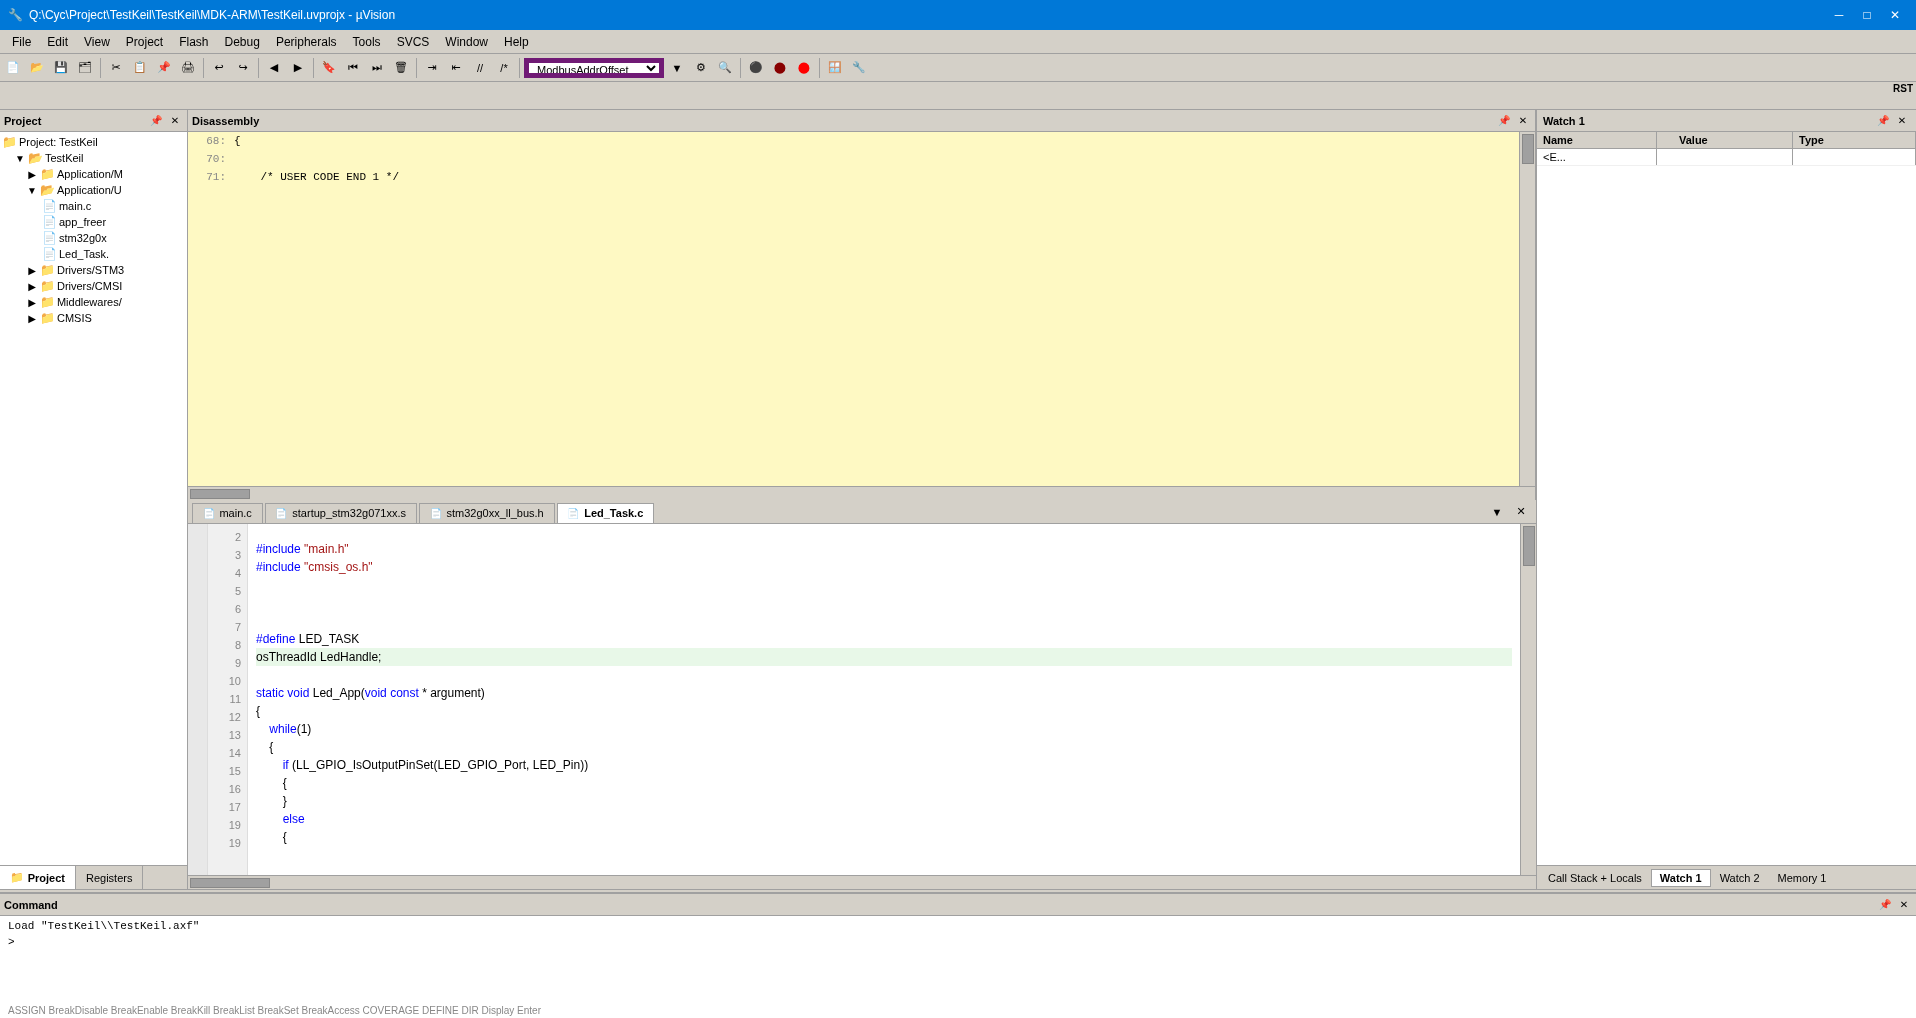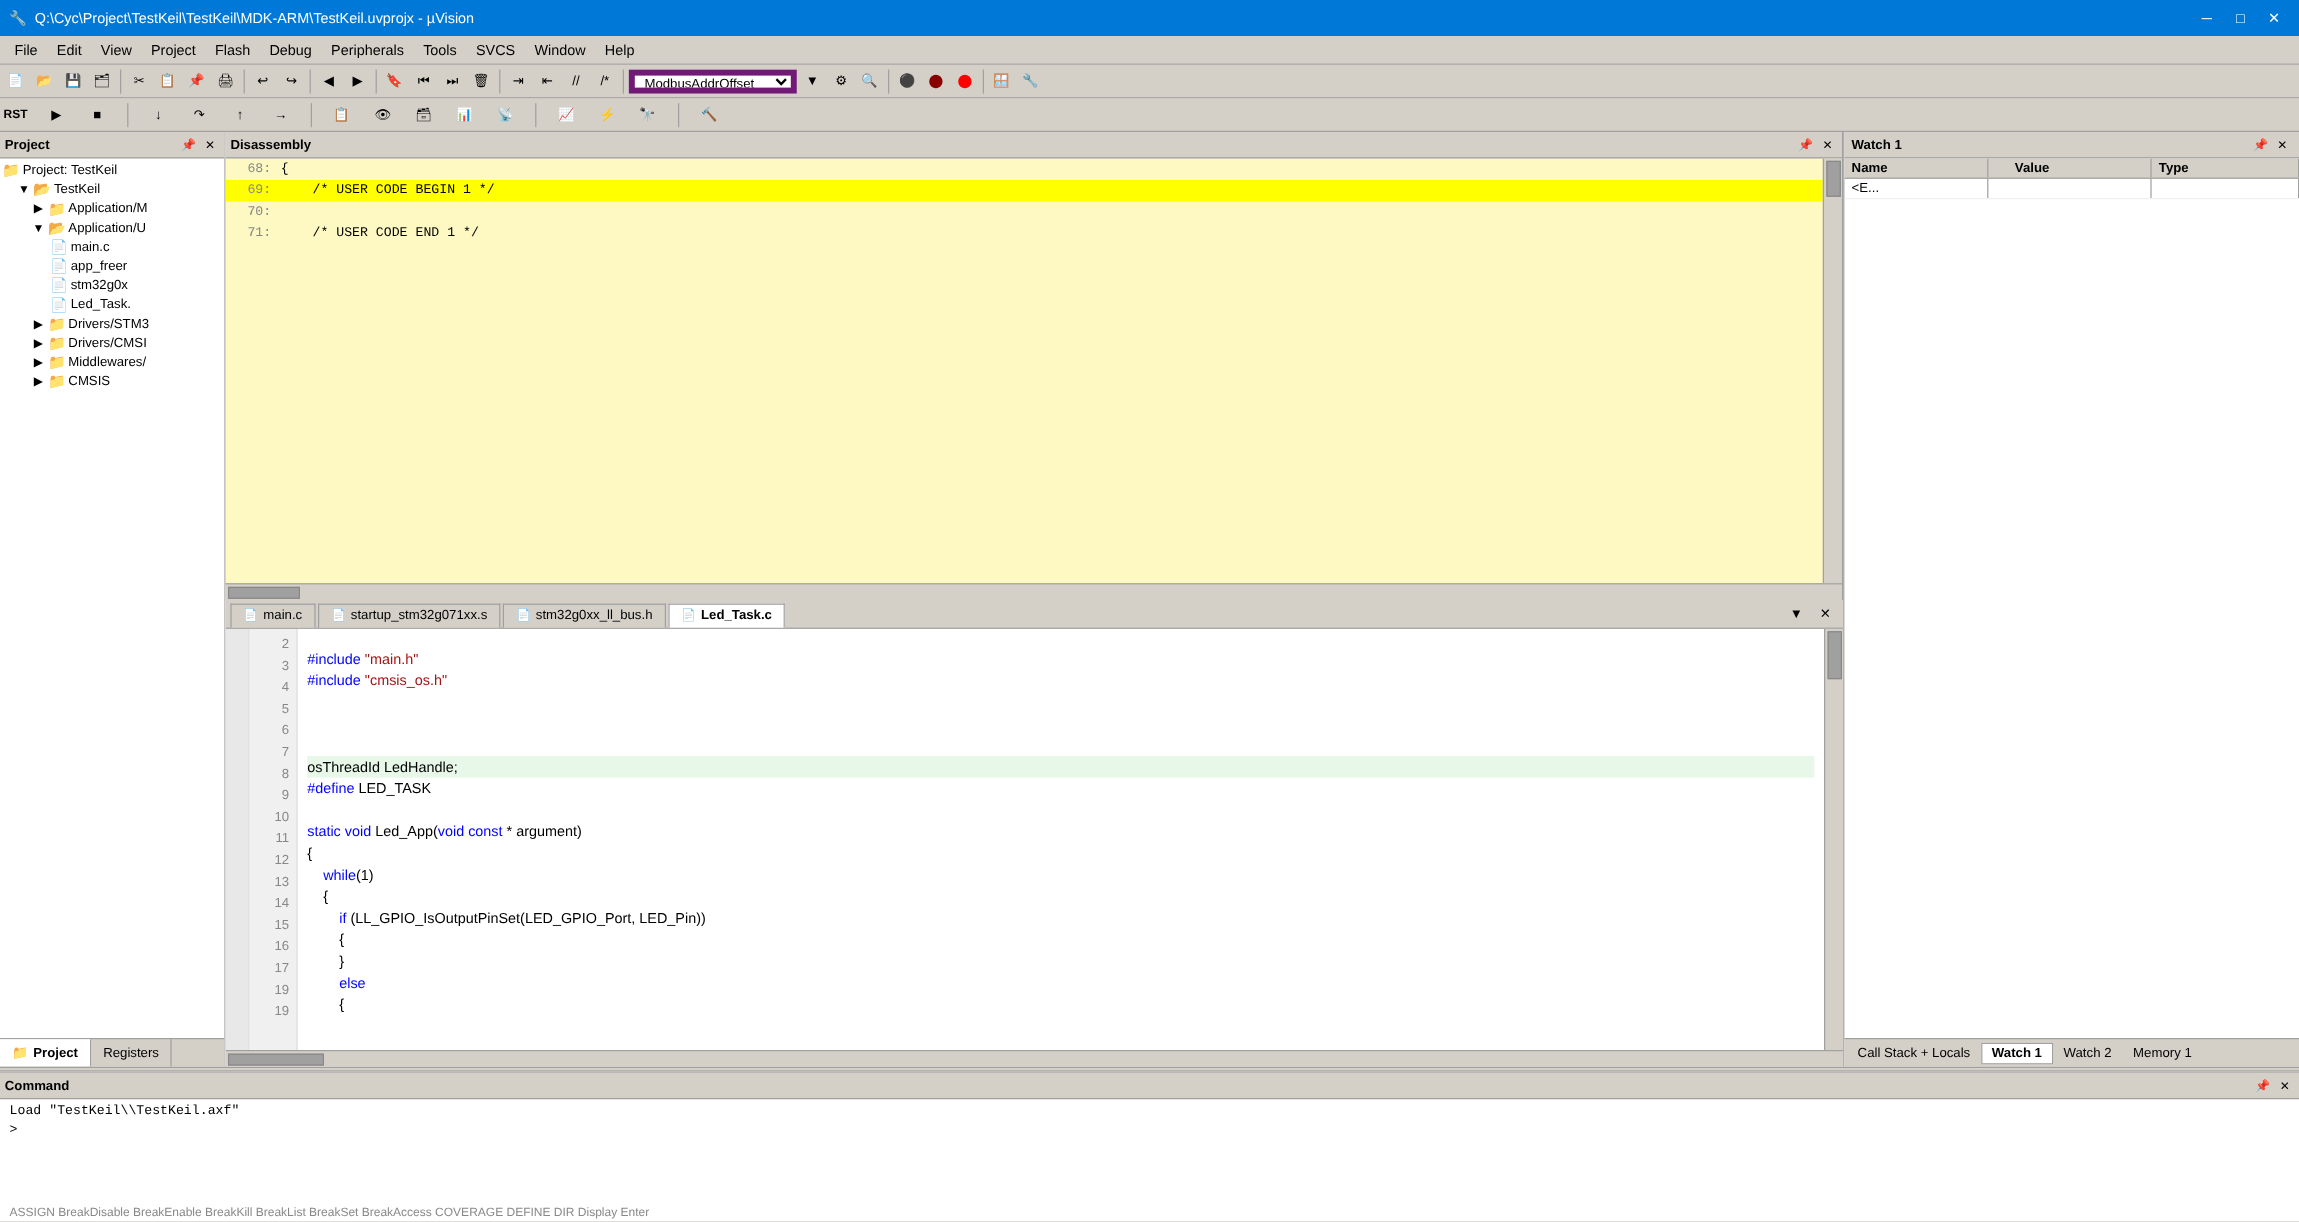--- a/index.html
+++ b/index.html
@@ -10,21 +10,21 @@
     #title-bar .title { display: flex; align-items: center; gap: 6px; }
     #title-bar .window-controls { display: flex; gap: 2px; }
     #title-bar .win-btn { width: 26px; height: 20px; background: transparent; border: none; color: #fff; cursor: pointer; font-size: 12px; display: flex; align-items: center; justify-content: center; }
     
     
     #menu-bar { background: #d4d0c8; height: 24px; display: flex; align-items: center; border-bottom: 1px solid #a0a0a0; padding: 0 4px; }
     .menu-item { padding: 2px 8px; cursor: pointer; font-size: 12px; }
     
     
     #toolbar1 { background: #d4d0c8; height: 28px; display: flex; align-items: center; border-bottom: 1px solid #a0a0a0; padding: 0 2px; gap: 2px; }
-    #toolbar2 { background: #d4d0c8; height: 28px; display: flex; align-items: center; border-bottom: 1px solid #a0a0a0; padding: 0 2px; gap: 12px; }
+    #toolbar2 { background: #d4d0c8; height: 28px; display: flex; align-items: flex-end; border-bottom: 1px solid #a0a0a0; padding: 0 2px; gap: 12px; flex-direction: column; }
     .tb-btn { width: 22px; height: 22px; background: transparent; border: 1px solid transparent; cursor: pointer; display: flex; align-items: center; justify-content: center; font-size: 11px; }
     .tb-sep { width: 1px; height: 20px; background: #a0a0a0; margin: 0 2px; }
     .tb-combo { height: 20px; font-size: 11px; background: #fff; border: 5px solid #701a75; padding: 0 4px; min-width: 140px; }
     
     
     #main-layout { display: flex; flex-direction: column; height: calc(1018px - 30px - 24px - 28px - 28px); }
     #content-area { display: flex; flex: 1; overflow: hidden; }
     
     
     #project-panel { width: 188px; background: #fff; border-right: 1px solid #a0a0a0; display: flex; flex-direction: column; }
@@ -290,24 +290,20 @@
           <div style="display:flex; gap:2px;">
             <button class="panel-pin-btn">📌</button>
             <button class="panel-close-btn">✕</button>
           </div>
         </div>
         <div class="disasm-scroll-area">
           <div class="disasm-main">
             <div class="disasm-line">
               <span class="disasm-line-num">68:</span>
               <span>{</span>
-            </div>
-            <div class="disasm-line highlighted">
-              <span class="disasm-line-num">69:</span>
-              <span>    /* USER CODE BEGIN 1 */</span>
             </div>
             <div class="disasm-line">
               <span class="disasm-line-num">70:</span>
               <span></span>
             </div>
             <div class="disasm-line">
               <span class="disasm-line-num">71:</span>
               <span>    /* USER CODE END 1 */</span>
             </div>
           </div>
@@ -383,22 +379,22 @@
             <div class="line-num">17</div>
             <div class="line-num">19</div>
             <div class="line-num">19</div>
           </div>
           <div class="code-content">
             <div class="code-line"><span class="kw-blue">#include</span>&nbsp;<span class="str-literal">"main.h"</span></div>
             <div class="code-line"><span class="kw-blue">#include</span>&nbsp;<span class="str-literal">"cmsis_os.h"</span></div>
             <div class="code-line">&nbsp;</div>
             <div class="code-line">&nbsp;</div>
             <div class="code-line">&nbsp;</div>
+            <div class="code-line"><span class="kw-blue">#define</span>&nbsp;<span>LED_TASK</span></div>
             <div class="code-line cursor-line"><span>osThreadId LedHandle;</span></div>
-            <div class="code-line"><span class="kw-blue">#define</span>&nbsp;<span>LED_TASK</span></div>
             <div class="code-line">&nbsp;</div>
             <div class="code-line"><span class="kw-blue">static</span>&nbsp;<span class="kw-blue">void</span>&nbsp;<span>Led_App(</span><span class="kw-blue">void</span>&nbsp;<span class="kw-blue">const</span>&nbsp;<span>* argument)</span></div>
             <div class="code-line">{</div>
             <div class="code-line">&nbsp;&nbsp;&nbsp;&nbsp;<span class="kw-blue">while</span>(1)</div>
             <div class="code-line">&nbsp;&nbsp;&nbsp;&nbsp;{</div>
             <div class="code-line">&nbsp;&nbsp;&nbsp;&nbsp;&nbsp;&nbsp;&nbsp;&nbsp;<span class="kw-blue">if</span>&nbsp;(LL_GPIO_IsOutputPinSet(LED_GPIO_Port, LED_Pin))</div>
             <div class="code-line">&nbsp;&nbsp;&nbsp;&nbsp;&nbsp;&nbsp;&nbsp;&nbsp;{</div>
             <div class="code-line">&nbsp;&nbsp;&nbsp;&nbsp;&nbsp;&nbsp;&nbsp;&nbsp;}</div>
             <div class="code-line">&nbsp;&nbsp;&nbsp;&nbsp;&nbsp;&nbsp;&nbsp;&nbsp;<span class="kw-blue">else</span></div>
             <div class="code-line">&nbsp;&nbsp;&nbsp;&nbsp;&nbsp;&nbsp;&nbsp;&nbsp;{</div>

